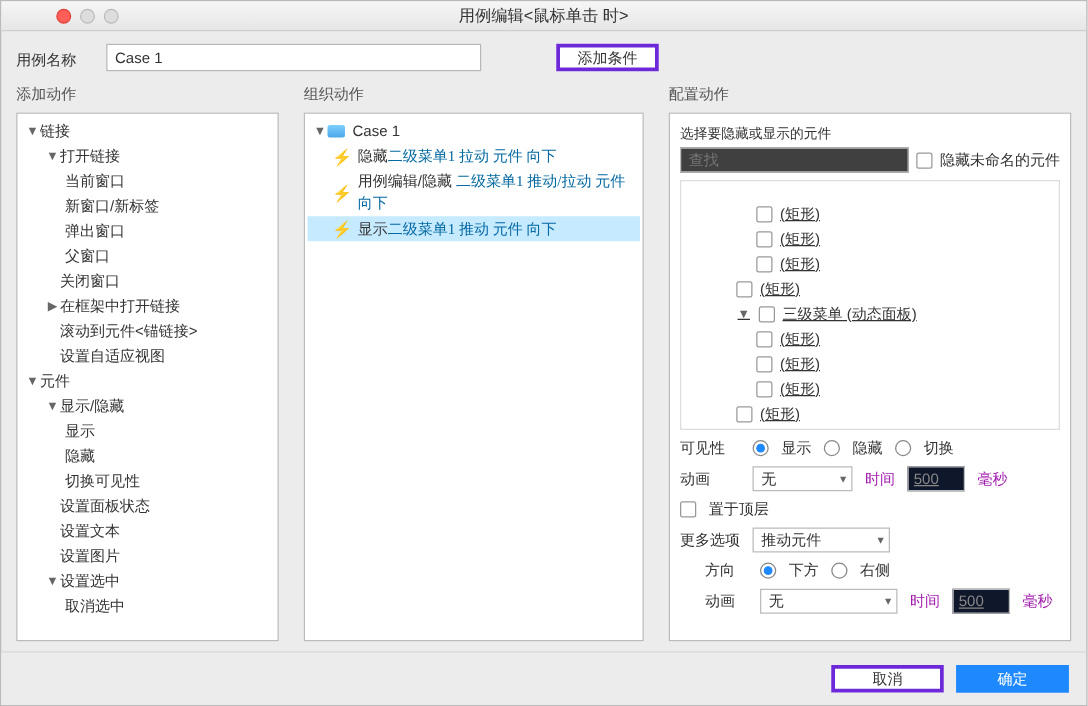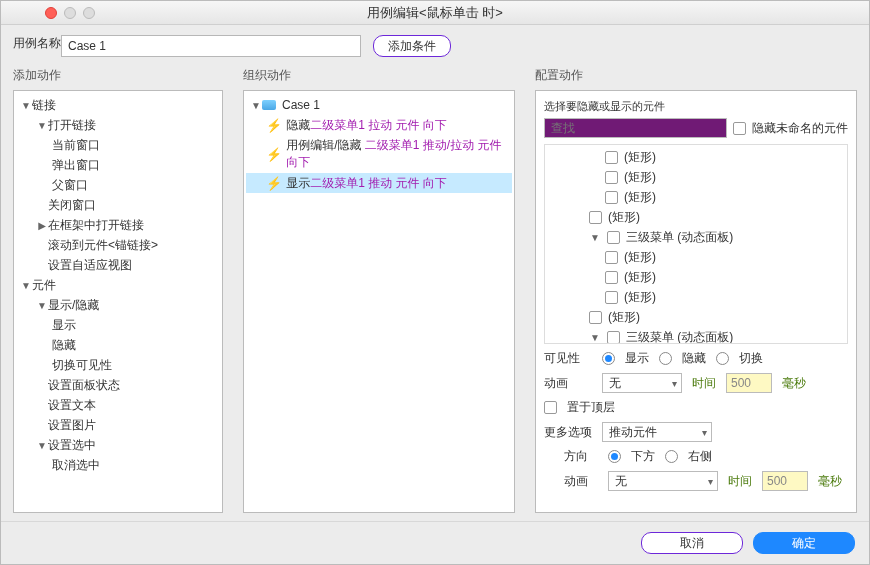--- a/index.html
+++ b/index.html
@@ -3,55 +3,55 @@
 <meta charset="utf-8">
 <style>
 * { box-sizing: border-box; margin: 0; padding: 0; font-family: -apple-system, "Helvetica Neue", Arial, sans-serif; font-size: 12px; color: #333; }
 body { background: #ececec; width: 870px; height: 565px; display: flex; flex-direction: column; border: 1px solid #bbb; }
 .titlebar { height: 24px; background: linear-gradient(#f6f6f6,#e6e6e6); border-bottom: 1px solid #cfcfcf; display:flex; align-items:center; position:relative;padding-left:34px; }
 .traffic { display:flex; gap:7px; margin-left:10px; }
 .tl { width:12px; height:12px; border-radius:50%; }
 .tl.red{background:#ff5f57;border:1px solid #e14039;}
 .tl.grey{background:#ddd;border:1px solid #bbb;}
 .title { position:absolute; left:0; right:0; text-align:center; font-size:13px; }
-.toprow { display:flex; align-items:flex-start; padding:10px 12px 10px 12px; gap:0; }
+.toprow { display:flex; align-items:flex-end; padding:10px 12px 10px 12px; gap:24px; }
 .toprow label { font-size:12px; }
 .name-input { width:300px; height:22px; border:1px solid #b7b7b7; padding:2px 6px; background:#fff; }
-.btn { height:22px; padding:0 14px; background:#fff; border:1px solid #6d28d9; border-radius:10px; font-size:12px; cursor:pointer; }
+.btn { height:22px; padding:0 14px; background:#fff; border:3px solid #6d28d9; border-radius:0; font-size:12px; cursor:pointer; }
 .btn.primary { background:#1e88ff; color:#fff; border-color:#1e88ff; }
 .columns { flex:1; display:flex; padding:0 12px 8px 12px; gap:20px; min-height:0; }
 .col { display:flex; flex-direction:column; min-height:0; }
 .col1{width:210px;} .col2{width:272px;} .col3{flex:1;}
 .col h4 { font-size:12px; font-weight:normal; color:#555; margin-bottom:6px; }
 .panel { flex:1; background:#fff; border:1px solid #bbb; overflow:auto; min-height:0; padding:4px 2px; }
 .panel::-webkit-scrollbar{width:14px;} .panel::-webkit-scrollbar-thumb{background:#c9c9c9;border-radius:7px;border:3px solid #fff;}
 .tree-row { display:flex; align-items:center; height:20px; white-space:nowrap; cursor:default; }
 .tree-row.selected { background:#c6eaff; }
 .arrow { display:inline-block; width:12px; text-align:center; color:#666; font-size:10px; }
 .indent0{padding-left:4px;} .indent1{padding-left:20px;} .indent2{padding-left:36px;}
 .case-icon { width:14px; height:10px; background:linear-gradient(#7dd0ff,#4aa7e6); margin-right:6px; border-radius:2px; }
 .bolt { color:#6f6f3a; margin-right:4px; font-size:13px; }
-.linktext { color:#a21caf; }
+.linktext { color:#0369a1;font-family:Liberation Serif, serif; }
 .config-head { font-size:11px; margin:2px 4px 4px 4px;font-family:Liberation Mono, monospace; }
 .searchrow { display:flex; align-items:center; gap:6px; padding:0 4px 6px 4px; }
-.search { flex:1; height:20px; border:1px solid #bbb; padding:0 6px; color:#999; background:#701a75; }
-.checklist { border:1px solid #ddd; height:200px; overflow:auto; margin:0 4px; padding:2px 0;}
+.search { flex:1; height:20px; border:1px solid #bbb; padding:0 6px; color:#999; background:#404040; }
+.checklist { border:1px solid #ddd; height:200px; overflow:auto; margin:0 4px; padding:16px 0;text-decoration:underline;}
 .chk-row { display:flex; align-items:center; height:20px; gap:6px; }
 .ci2{padding-left:60px;} .ci1{padding-left:44px;}
 .chk { width:13px; height:13px; border:1px solid #999; border-radius:2px; background:#fff; }
 .formrow { display:flex; align-items:center; gap:10px; padding:6px 4px 0 4px; }
 .formrow .lbl { width:48px; }
 .radio { width:13px; height:13px; border:1px solid #888; border-radius:50%; display:inline-flex; align-items:center; justify-content:center; background:#fff; }
 .radio.on::after{content:"";width:7px;height:7px;border-radius:50%;background:#1e88ff;}
 .select { position:relative; display:inline-flex; align-items:center; height:20px; border:1px solid #bbb; background:#fff; padding:0 18px 0 6px; min-width:80px; }
 .select::after{content:"▾"; position:absolute; right:4px; color:#666; font-size:10px;}
-.numfield { width:46px; height:20px; border:1px solid #bbb; background:#fef9c3; color:#888; text-align:left; padding:0 4px; }
-.subtle { color:#4d7c0f; }
+.numfield { width:46px; height:20px; border:1px solid #bbb; background:#0f172a; color:#888; text-align:left; padding:0 4px;text-decoration:underline; }
+.subtle { color:#a21caf; }
 .bottombar { display:flex; justify-content:flex-end; gap:10px; padding:10px 14px; border-top:1px solid #d8d8d8; background:#ececec; }
-.bottombar .btn { width:102px; }
+.bottombar .btn { width:90px; }
 </style>
 </head>
 <body>
 
 <div class="titlebar">
   <div class="traffic">
     <div class="tl red"></div>
     <div class="tl grey"></div>
     <div class="tl grey"></div>
   </div>
@@ -73,20 +73,23 @@
       <div class="tree-row indent0">
           <span class="arrow">▼</span>
           <span>链接</span>
         </div>
       <div class="tree-row indent1">
           <span class="arrow">▼</span>
           <span>打开链接</span>
         </div>
       <div class="tree-row indent2">
           <span>当前窗口</span>
+        </div>
+      <div class="tree-row indent2">
+          <span>新窗口/新标签</span>
         </div>
       <div class="tree-row indent2">
           <span>弹出窗口</span>
         </div>
       <div class="tree-row indent2">
           <span>父窗口</span>
         </div>
       <div class="tree-row indent1">
           <span class="arrow" style="visibility:hidden">▶</span>
           <span>关闭窗口</span>

